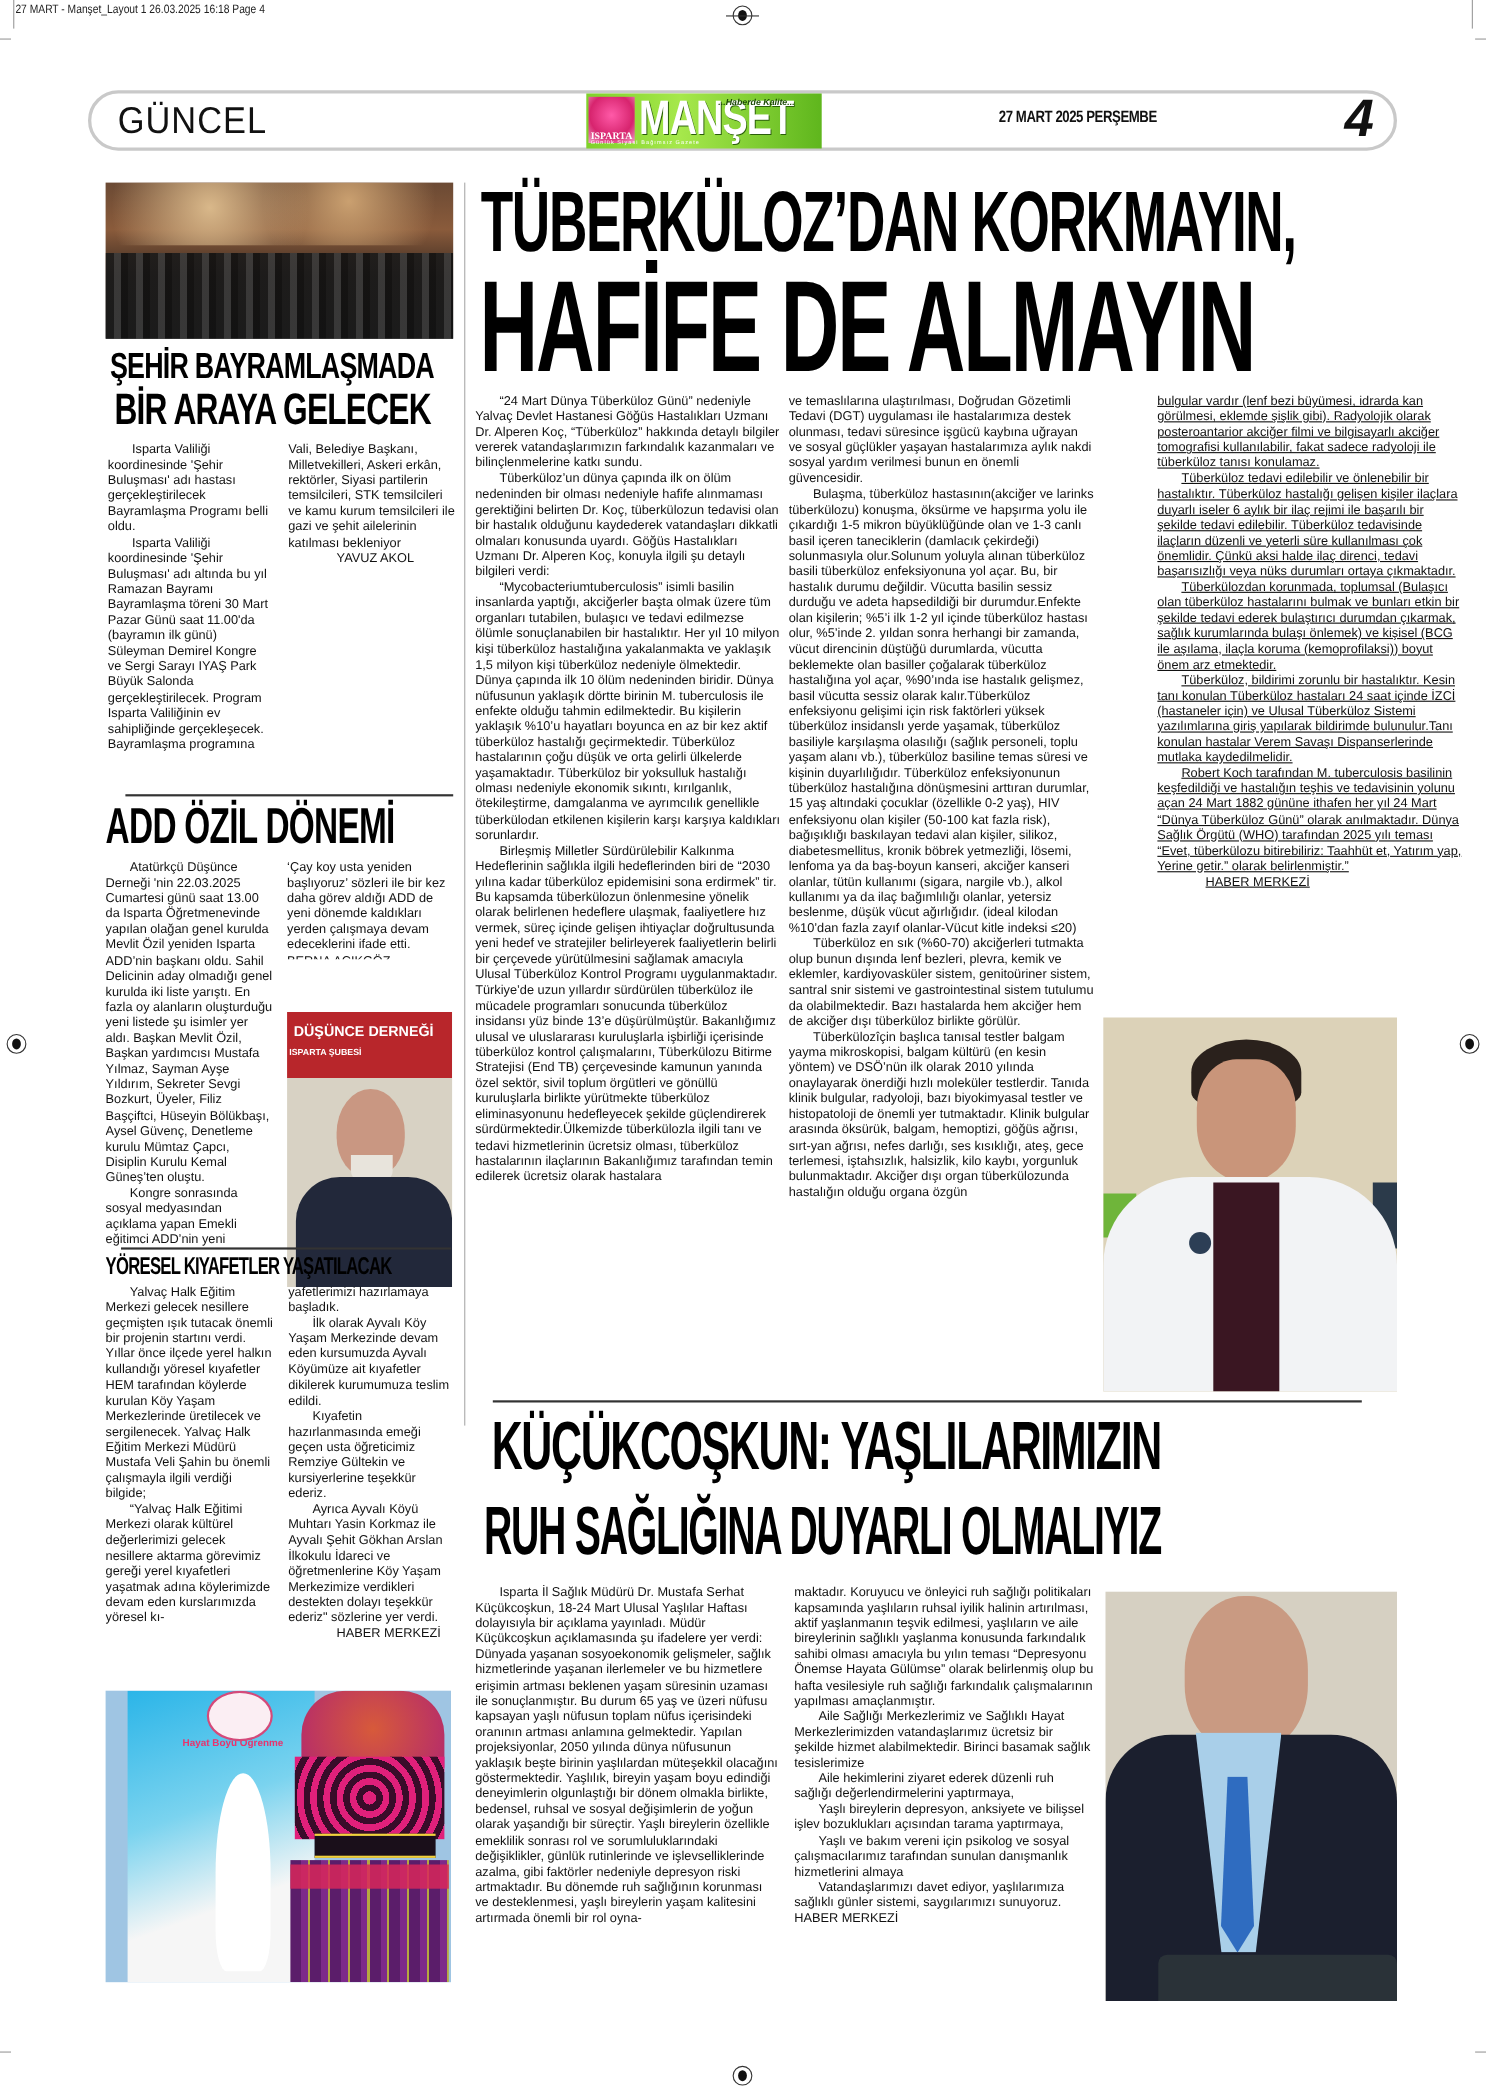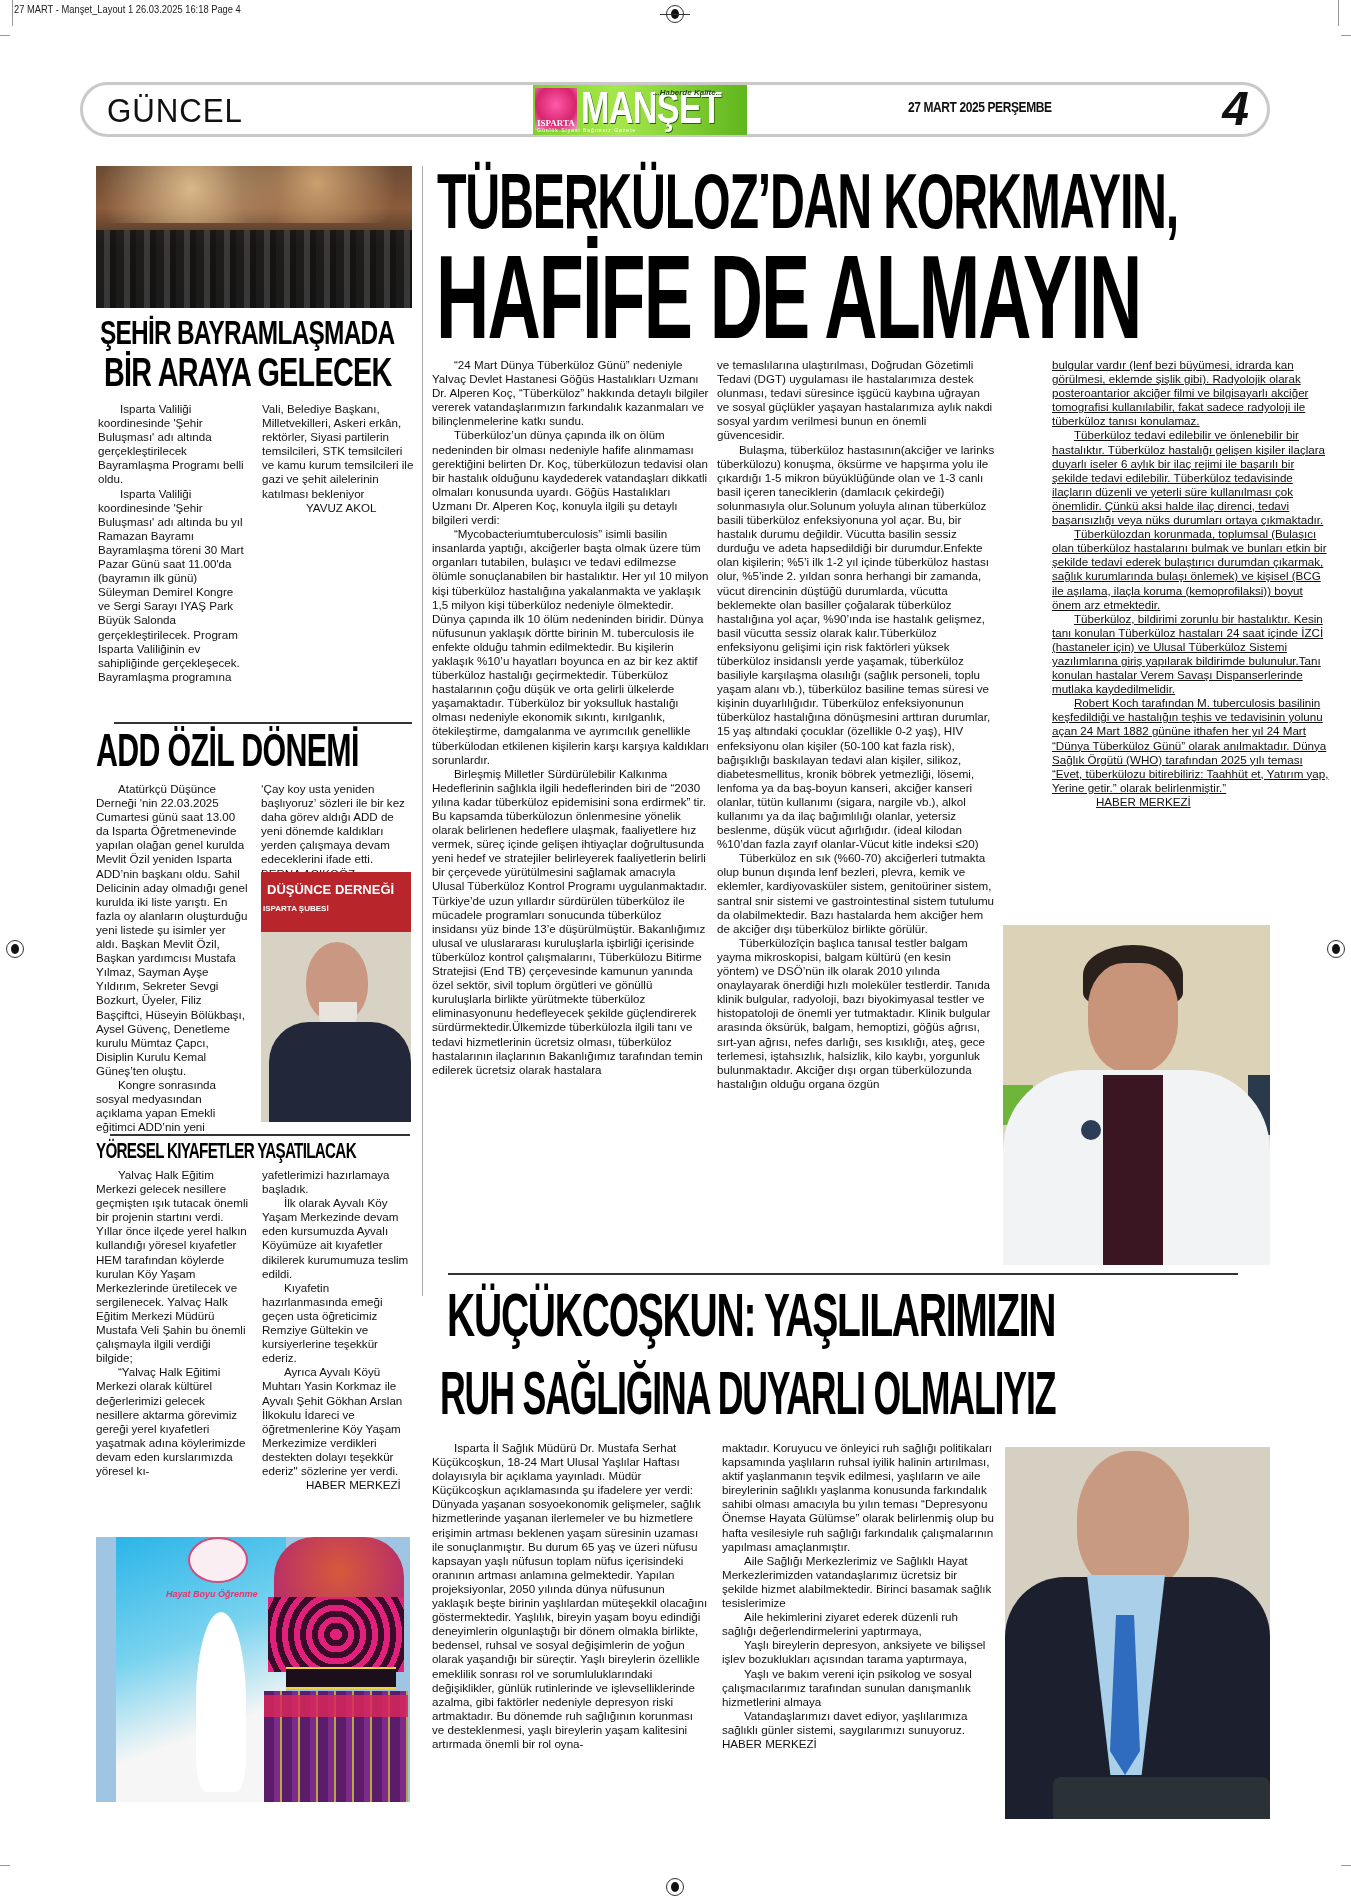--- a/index.html
+++ b/index.html
@@ -63,40 +63,40 @@
 </div>
 
 <div class="photo" style="left:96px; top:166px; width:316px; height:142px; background: linear-gradient(180deg,#6b4a34 0%,#8a5b3b 30%,#3a2a22 60%,#222 100%);">
   <div style="position:absolute;left:0;top:0;width:100%;height:40%;background:radial-gradient(circle at 30% 40%, #d9b88a 0%, transparent 40%),radial-gradient(circle at 70% 30%, #caa070 0%, transparent 35%);"></div>
   <div style="position:absolute;left:0;bottom:0;width:100%;height:55%;background:repeating-linear-gradient(90deg,#1a1a1a 0 8px,#3a3a3a 8px 14px,#111 14px 20px);opacity:.9;"></div>
 </div>
 <div class="headline" style="left:100px; top:316px; font-size:33px; transform:scaleX(0.74);">ŞEHİR BAYRAMLAŞMADA</div>
 <div class="headline" style="left:104px; top:352px; font-size:40px; transform:scaleX(0.72);">BİR ARAYA GELECEK</div>
 
 <div class="body-col" style="left:98px; top:402px; width:150px; height:312px;">
-  <p>Isparta Valiliği koordinesinde 'Şehir Buluşması' adı altında gerçekleştirilecek Bayramlaşma Programı belli oldu.</p>
+  <p>Isparta Valiliği koordinesinde 'Şehir Buluşması' adı hastası gerçekleştirilecek Bayramlaşma Programı belli oldu.</p>
   <p>Isparta Valiliği koordinesinde 'Şehir Buluşması' adı altında bu yıl Ramazan Bayramı Bayramlaşma töreni 30 Mart Pazar Günü saat 11.00'da (bayramın ilk günü) Süleyman Demirel Kongre ve Sergi Sarayı IYAŞ Park Büyük Salonda gerçekleştirilecek. Program Isparta Valiliğinin ev sahipliğinde gerçekleşecek.</p>
   <p class="noindent">Bayramlaşma programına</p>
 </div>
 <div class="body-col" style="left:262px; top:402px; width:152px; height:312px;">
   <p class="noindent">Vali, Belediye Başkanı, Milletvekilleri, Askeri erkân, rektörler, Siyasi partilerin temsilcileri, STK temsilcileri ve kamu kurum temsilcileri ile gazi ve şehit ailelerinin katılması bekleniyor</p>
   <p class="byline">YAVUZ AKOL</p>
 </div>
 
 <div class="rule" style="left:114px; top:722px; width:298px;"></div>
 <div class="headline" style="left:96px; top:727px; font-size:46px; transform:scaleX(0.66);">ADD ÖZİL DÖNEMİ</div>
 
 <div class="body-col" style="left:96px; top:782px; width:152px; height:352px;">
   <p>Atatürkçü Düşünce Derneği 'nin 22.03.2025 Cumartesi günü saat 13.00 da Isparta Öğretmenevinde yapılan olağan genel kurulda Mevlit Özil yeniden Isparta ADD’nin başkanı oldu. Sahil Delicinin aday olmadığı genel kurulda iki liste yarıştı. En fazla oy alanların oluşturduğu yeni listede şu isimler yer aldı. Başkan Mevlit Özil, Başkan yardımcısı Mustafa Yılmaz, Sayman Ayşe Yıldırım, Sekreter Sevgi Bozkurt, Üyeler, Filiz Başçiftci, Hüseyin Bölükbaşı, Aysel Güvenç, Denetleme kurulu Mümtaz Çapcı, Disiplin Kurulu Kemal Güneş’ten oluştu.</p>
   <p>Kongre sonrasında sosyal medyasından açıklama yapan Emekli eğitimci ADD’nin yeni başkanı Özil</p>
 </div>
 <div class="body-col" style="left:261px; top:782px; width:154px; height:90px;">
   <p class="noindent">‘Çay koy usta yeniden başlıyoruz’ sözleri ile bir kez daha görev aldığı ADD de yeni dönemde kaldıkları yerden çalışmaya devam edeceklerini ifade etti. BERNA AÇIKGÖZ</p>
 </div>
-<div class="photo" style="left:261px; top:872px; width:150px; height:250px; background:#d8d2c4;text-align:right;">
+<div class="photo" style="left:261px; top:920px; width:150px; height:250px; background:#d8d2c4;text-align:right;">
   <div style="position:absolute;left:0;top:0;width:100%;height:60px;background:#b8262b;"></div>
   <div style="position:absolute;left:6px;top:10px;font-size:13px;font-weight:bold;color:#fff;white-space:nowrap;">DÜŞÜNCE DERNEĞİ</div>
   <div style="position:absolute;left:2px;top:32px;font-size:8px;font-weight:bold;color:#fff;white-space:nowrap;">ISPARTA ŞUBESİ</div>
   <div style="position:absolute;left:45px;top:70px;width:62px;height:80px;border-radius:50% 50% 45% 45%;background:#c99782;"></div>
   <div style="position:absolute;left:58px;top:130px;width:38px;height:28px;border-radius:0 0 50% 50%;background:#e8e4dc;"></div>
   <div style="position:absolute;left:8px;top:150px;width:142px;height:100px;border-radius:40px 40px 0 0;background:#22283a;"></div>
 </div>
 
 <div class="rule" style="left:110px; top:1134px; width:300px;"></div>
 <div class="headline" style="left:96px; top:1140px; font-size:22px; transform:scaleX(0.69);">YÖRESEL KIYAFETLER YAŞATILACAK</div>
@@ -108,21 +108,21 @@
 <div class="body-col" style="left:262px; top:1168px; width:152px; height:354px;">
   <p class="noindent">yafetlerimizi hazırlamaya başladık.</p>
   <p>İlk olarak Ayvalı Köy Yaşam Merkezinde devam eden kursumuzda Ayvalı Köyümüze ait kıyafetler dikilerek kurumumuza teslim edildi.</p>
   <p>Kıyafetin hazırlanmasında emeği geçen usta öğreticimiz Remziye Gültekin ve kursiyerlerine teşekkür ederiz.</p>
   <p>Ayrıca Ayvalı Köyü Muhtarı Yasin Korkmaz ile Ayvalı Şehit Gökhan Arslan İlkokulu İdareci ve öğretmenlerine Köy Yaşam Merkezimize verdikleri destekten dolayı teşekkür ederiz" sözlerine yer verdi.</p>
   <p class="byline">HABER MERKEZİ</p>
 </div>
 
 <div class="photo" style="left:96px; top:1537px; width:314px; height:265px; background:#9fc5e3;">
   <div style="position:absolute;left:20px;top:0;width:170px;height:265px;background:linear-gradient(160deg,#2bb5e8 0%,#7ad3ef 40%,#f6f6f6 70%);"></div>
-  <div style="position:absolute;left:70px;top:52px;font-size:9px;font-weight:bold;color:#e8336d;white-space:nowrap;font-style:italic;">Hayat Boyu Öğrenme</div>
+  <div style="position:absolute;left:70px;top:42px;font-size:9px;font-weight:bold;color:#e8336d;white-space:nowrap;">Hayat Boyu Öğrenme</div>
   <div style="position:absolute;left:92px;top:0px;width:60px;height:46px;border-radius:50%;border:2px solid #d44a7a;background:#fbeef3;"></div>
   <div style="position:absolute;left:100px;top:75px;width:50px;height:180px;border-radius:50% 50% 20% 20%;background:#fff;"></div>
   <div style="position:absolute;left:178px;top:0px;width:130px;height:70px;background:radial-gradient(circle,#d75a3a,#b52b6b);border-radius:40px 40px 0 0;"></div>
   <div style="position:absolute;left:172px;top:60px;width:136px;height:75px;background:repeating-radial-gradient(circle at 50% 50%,#e0207a 0 6px,#3a0c2a 6px 12px);"></div>
   <div style="position:absolute;left:190px;top:130px;width:110px;height:22px;background:#1a0f1a;border-top:2px solid #f2d23e;border-bottom:2px solid #f2d23e;"></div>
   <div style="position:absolute;left:168px;top:154px;width:144px;height:111px;background:repeating-linear-gradient(90deg,#5b1d6a 0 10px,#7d2a8a 10px 16px,#b6a840 16px 18px);"></div>
   <div style="position:absolute;left:168px;top:158px;width:144px;height:22px;background:#d8275a;opacity:.85;"></div>
 </div>
 
 <div class="vrule" style="left:422px; top:166px; height:1130px;"></div>

